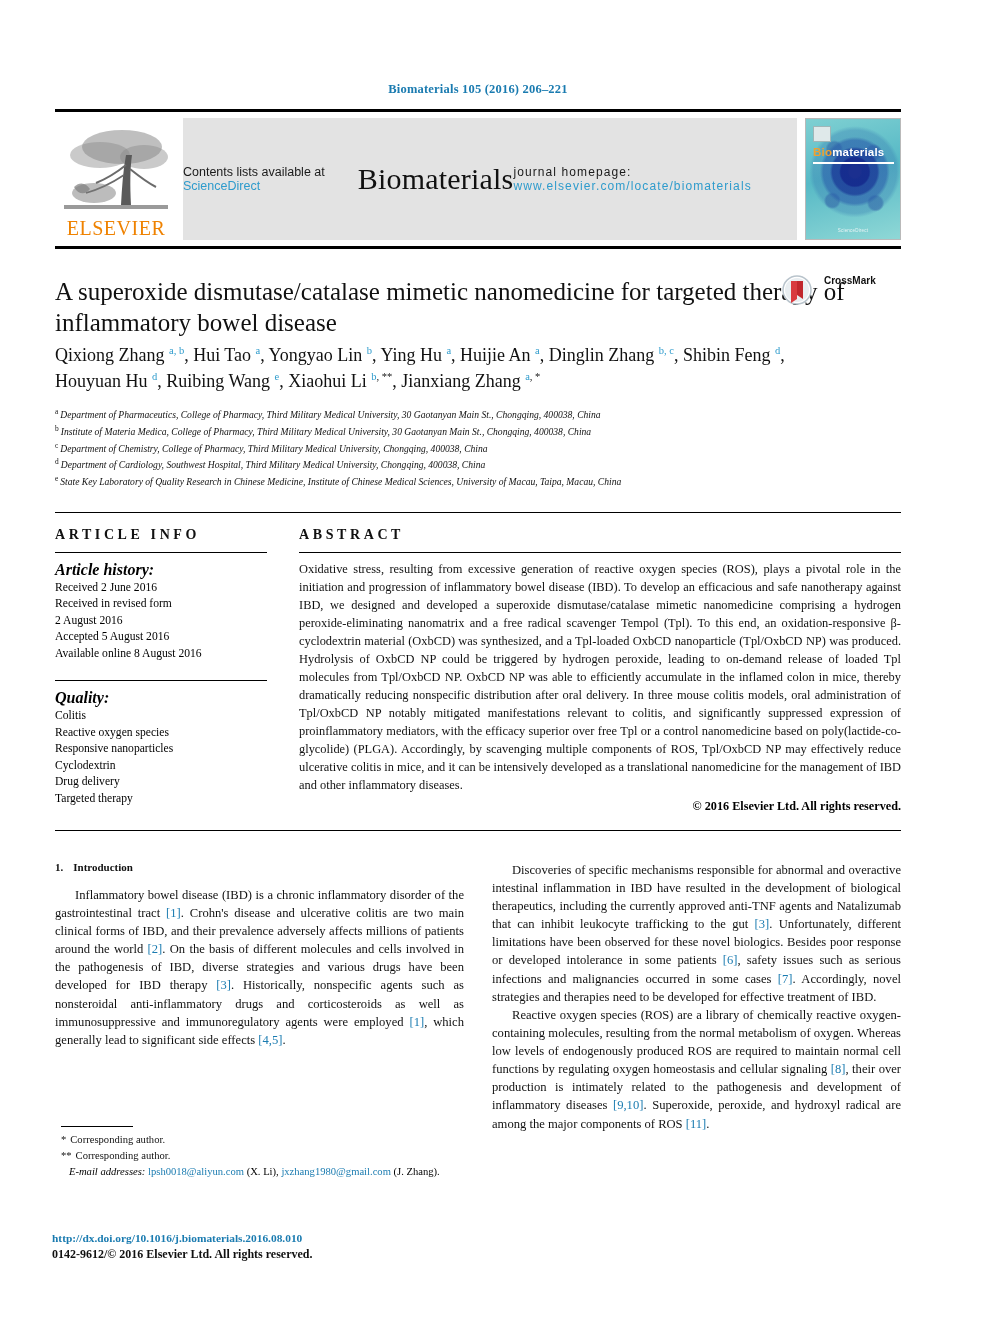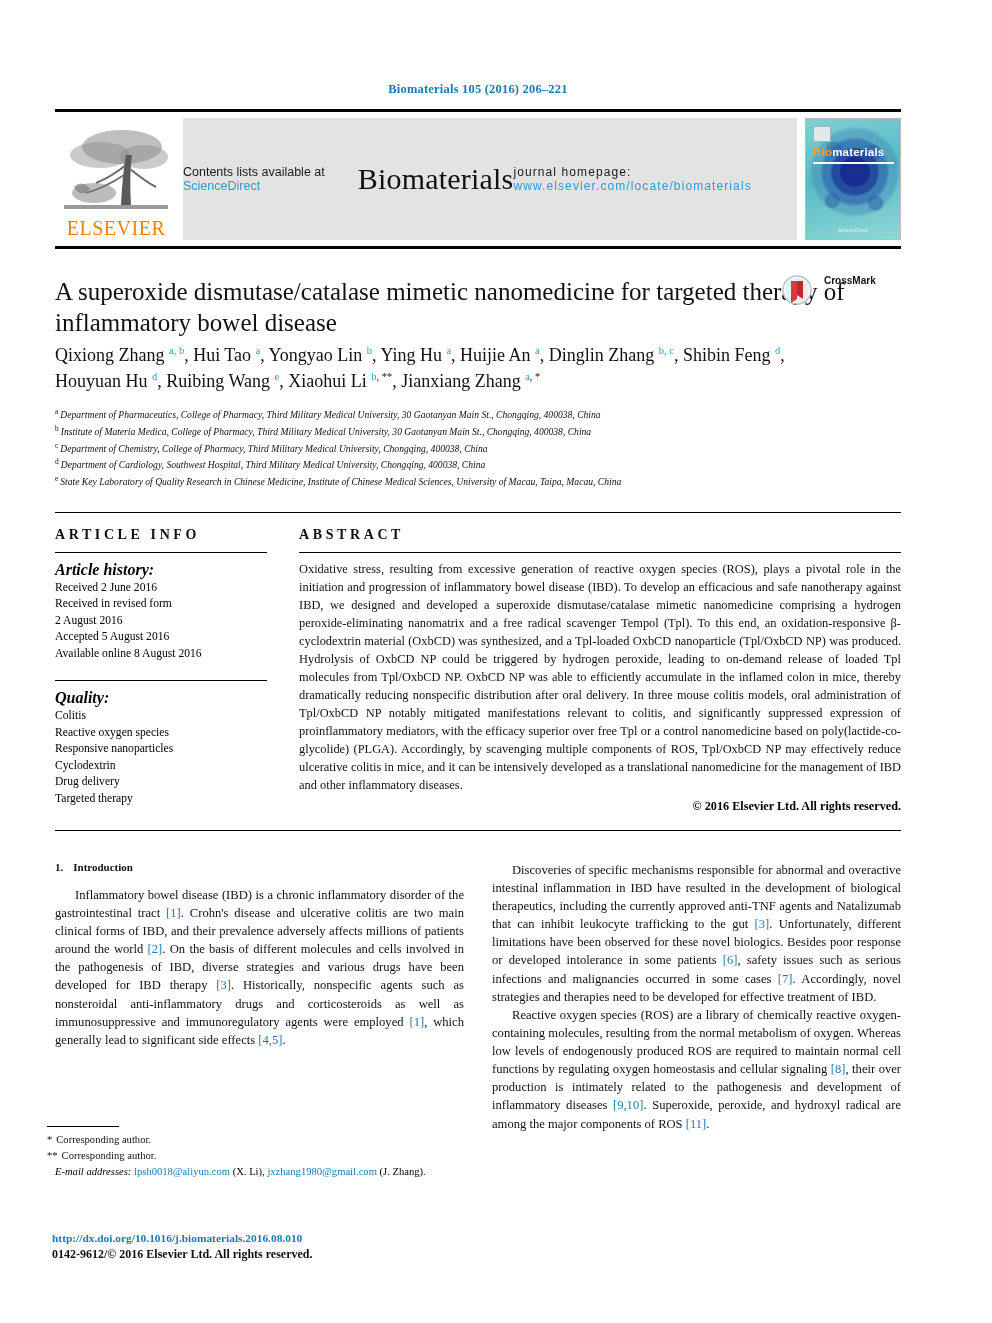--- a/index.html
+++ b/index.html
@@ -301,21 +301,21 @@
     text-indent: 20px;
     margin: 0;
     color: #111;
   }
   .para + .para { margin-top: 0; }
   .ref { color: #1a7bb0; }
 
   
   .footnotes {
     position: absolute;
-    left: 47px;
+    left: 61px;
     top: 1126px;
     width: 420px;
   }
   .fn-rule {
     border-top: 1px solid #000;
     width: 72px;
     margin-bottom: 5px;
   }
   .fn-line {
     font-family: "Liberation Serif", serif;

